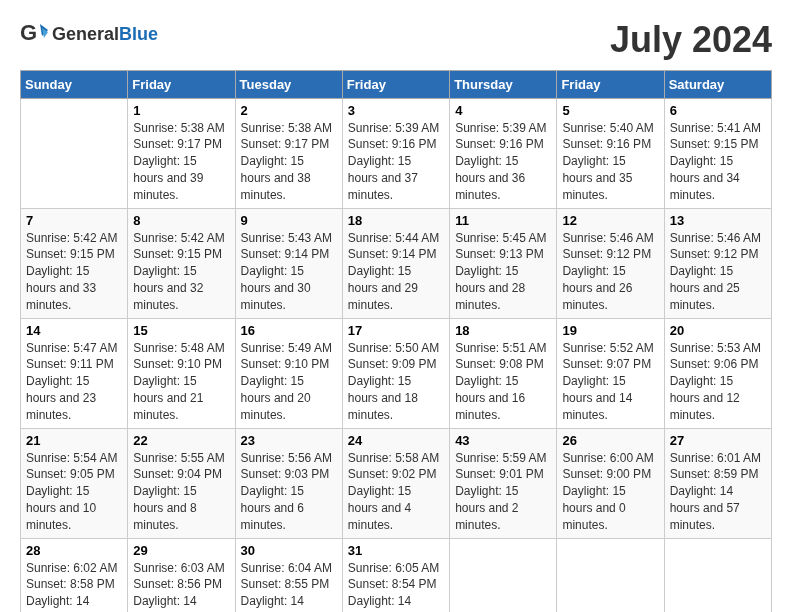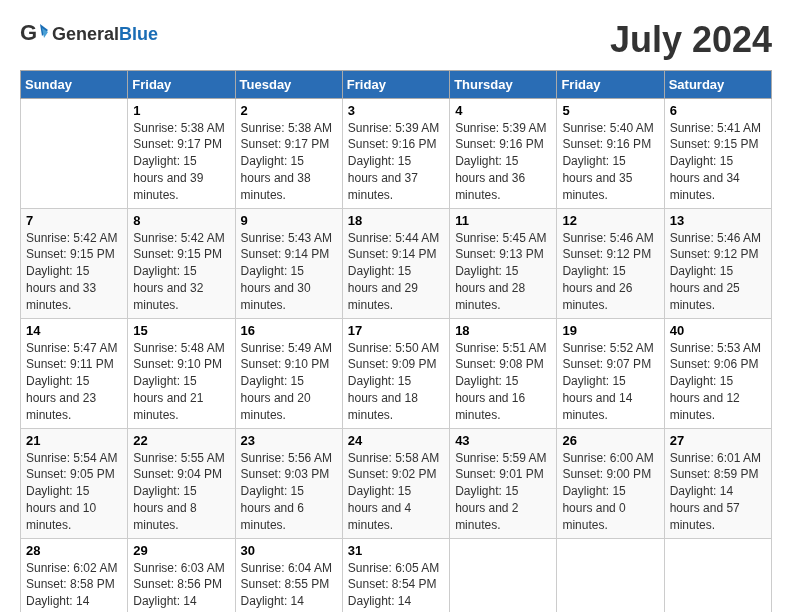--- a/index.html
+++ b/index.html
@@ -197,21 +197,21 @@
         </td>
         <td>
           <span class="day-number">18</span>
           <span class="day-info">Sunrise: 5:51 AM<br>Sunset: 9:08 PM<br>Daylight: 15 hours and 16 minutes.</span>
         </td>
         <td>
           <span class="day-number">19</span>
           <span class="day-info">Sunrise: 5:52 AM<br>Sunset: 9:07 PM<br>Daylight: 15 hours and 14 minutes.</span>
         </td>
         <td>
-          <span class="day-number">40</span>
+          <span class="day-number">20</span>
           <span class="day-info">Sunrise: 5:53 AM<br>Sunset: 9:06 PM<br>Daylight: 15 hours and 12 minutes.</span>
         </td>
       </tr>
       <tr>
         <td>
           <span class="day-number">21</span>
           <span class="day-info">Sunrise: 5:54 AM<br>Sunset: 9:05 PM<br>Daylight: 15 hours and 10 minutes.</span>
         </td>
         <td>
           <span class="day-number">22</span>

